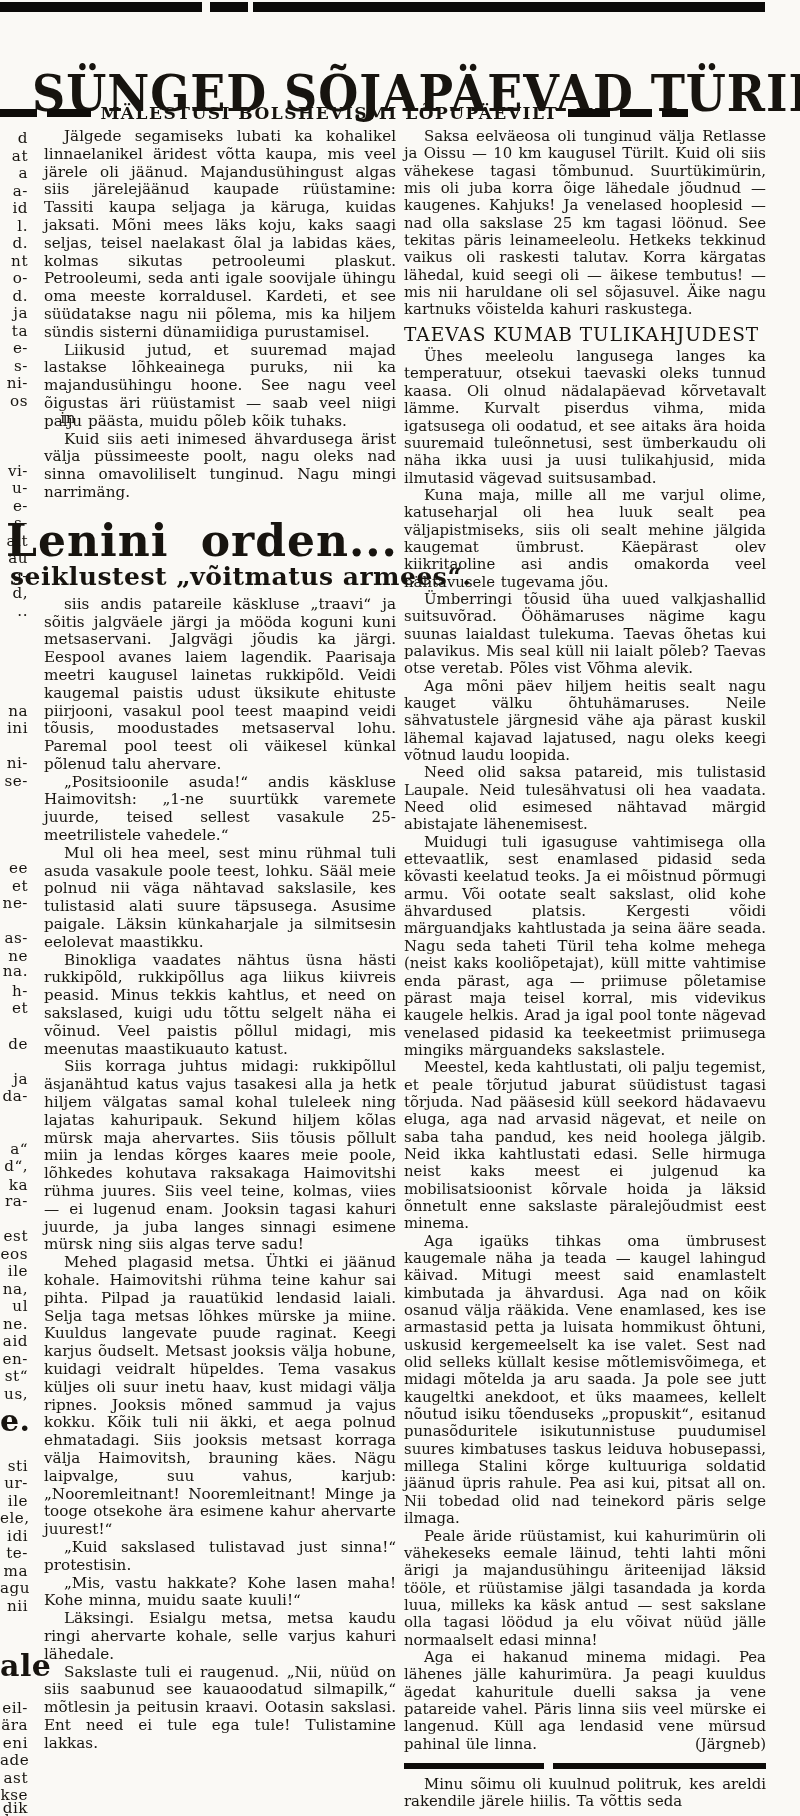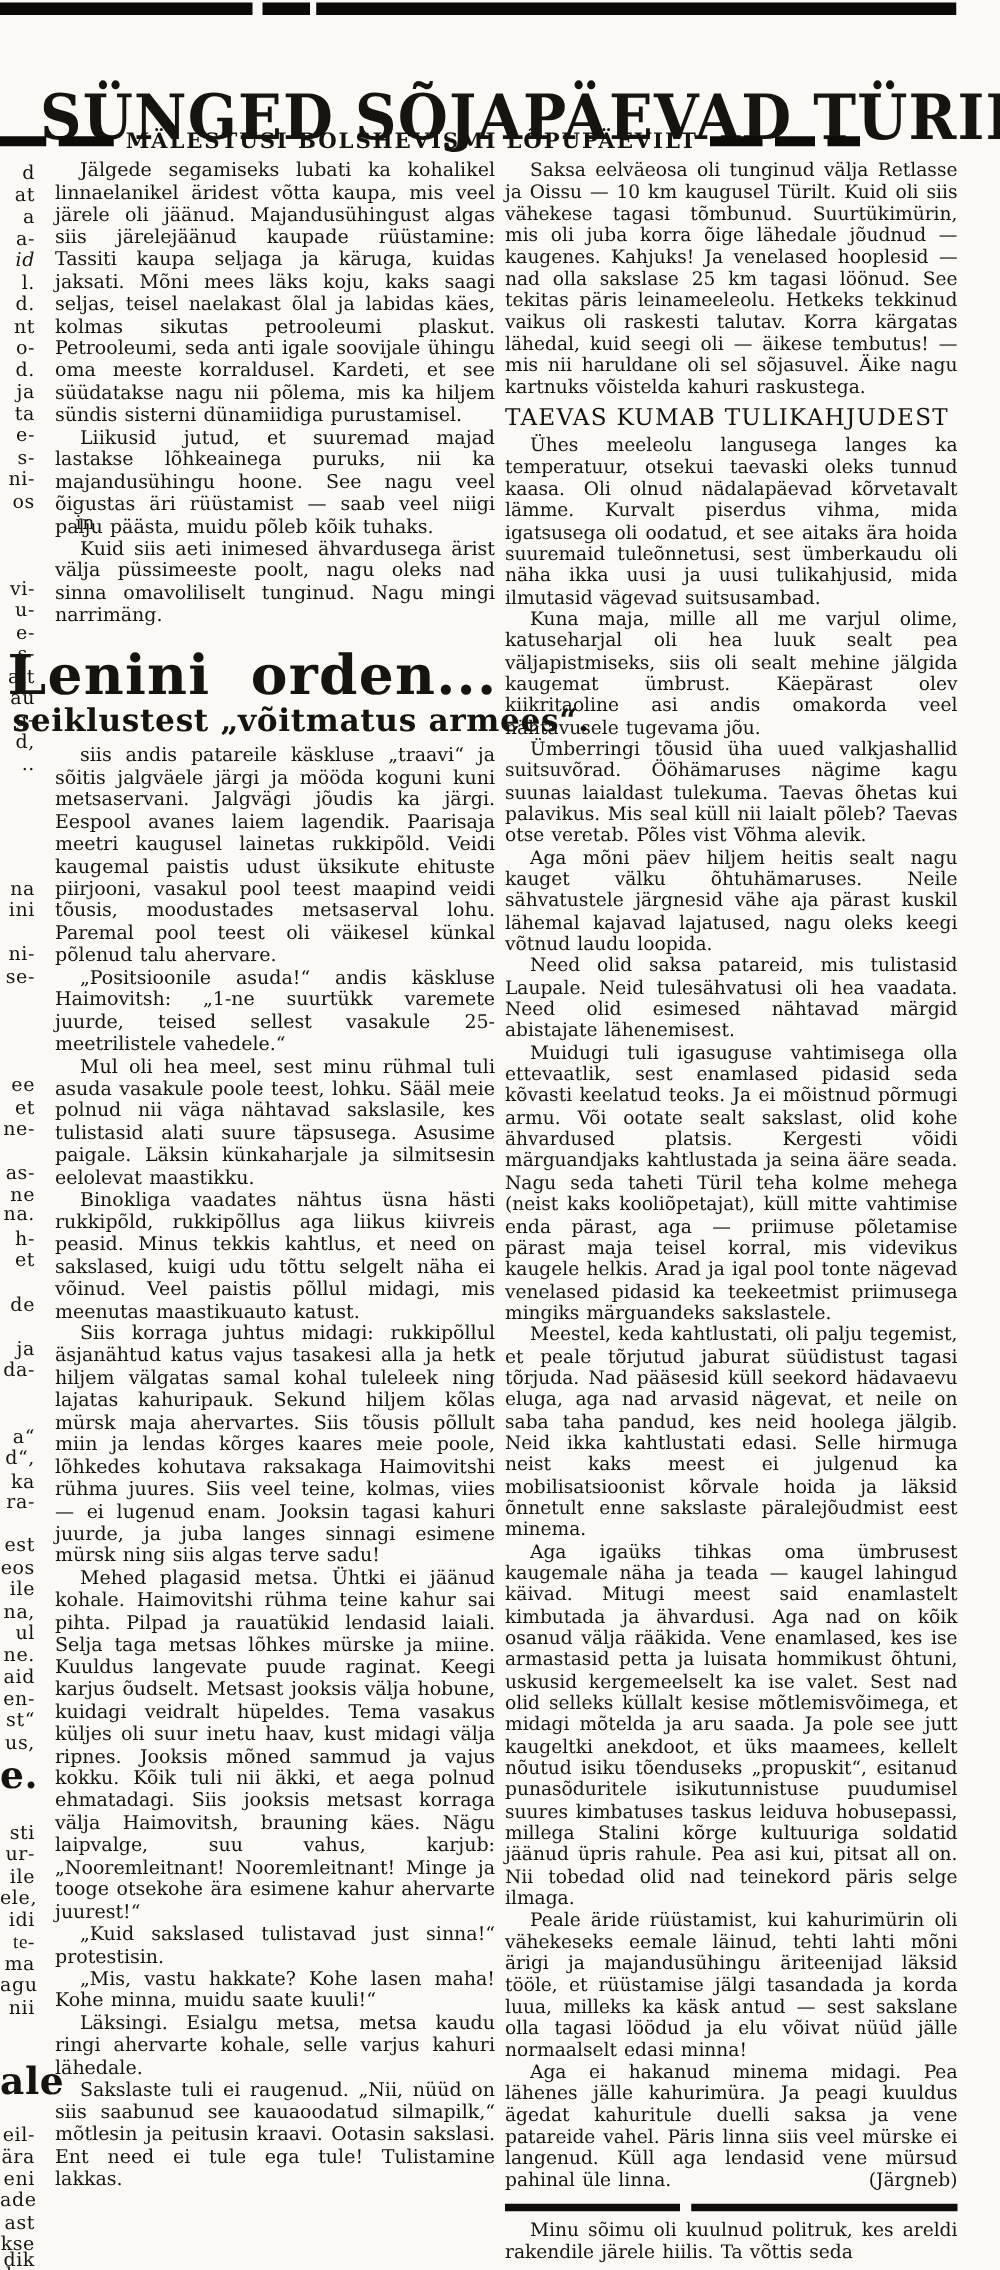--- a/index.html
+++ b/index.html
@@ -78,21 +78,21 @@
   <span class="rule-seg" style="width:78px"></span>
   <span class="rule-seg" style="width:60px"></span>
   <span class="rule-seg" style="width:48px"></span>
 </div>
 
 <div class="strip">
     <span class="frag" style="top: 130px;">d</span>
     <span class="frag" style="top: 148px;">at</span>
     <span class="frag" style="top: 165px;">a</span>
     <span class="frag" style="top: 183px;">a-</span>
-    <span class="frag" style="top: 200px; font-style: italic;">id</span>
+    <span class="frag" style="top: 200px;">id</span>
     <span class="frag" style="top: 218px;">l.</span>
     <span class="frag" style="top: 235px;">d.</span>
     <span class="frag" style="top: 253px;">nt</span>
     <span class="frag" style="top: 270px;">o-</span>
     <span class="frag" style="top: 288px;">d.</span>
     <span class="frag" style="top: 305px;">ja</span>
     <span class="frag" style="top: 323px;">ta</span>
     <span class="frag" style="top: 340px;">e-</span>
     <span class="frag" style="top: 358px;">s-</span>
     <span class="frag" style="top: 375px;">ni-</span>
@@ -135,21 +135,21 @@
     <span class="frag" style="top: 1333px;">aid</span>
     <span class="frag" style="top: 1351px;">en-</span>
     <span class="frag" style="top: 1368px;">st“</span>
     <span class="frag" style="top: 1386px;">us,</span>
     <span class="frag frag-big" style="top: 1405px;">e.</span>
     <span class="frag" style="top: 1458px;">sti</span>
     <span class="frag" style="top: 1475px;">ur-</span>
     <span class="frag" style="top: 1493px;">ile</span>
     <span class="frag" style="top: 1510px;">ele,</span>
     <span class="frag" style="top: 1528px;">idi</span>
-    <span class="frag" style="top: 1545px; font-family: Liberation Serif, serif;">te-</span>
+    <span class="frag" style="top: 1545px;">te-</span>
     <span class="frag" style="top: 1563px;">ma</span>
     <span class="frag" style="top: 1580px;">agu</span>
     <span class="frag" style="top: 1598px;">nii</span>
     <span class="frag frag-big" style="top: 1650px;">ale</span>
     <span class="frag" style="top: 1700px;">eil-</span>
     <span class="frag" style="top: 1717px;">ära</span>
     <span class="frag" style="top: 1735px;">eni</span>
     <span class="frag" style="top: 1752px;">ade</span>
     <span class="frag" style="top: 1770px;">ast</span>
     <span class="frag" style="top: 1787px;">kse</span>

